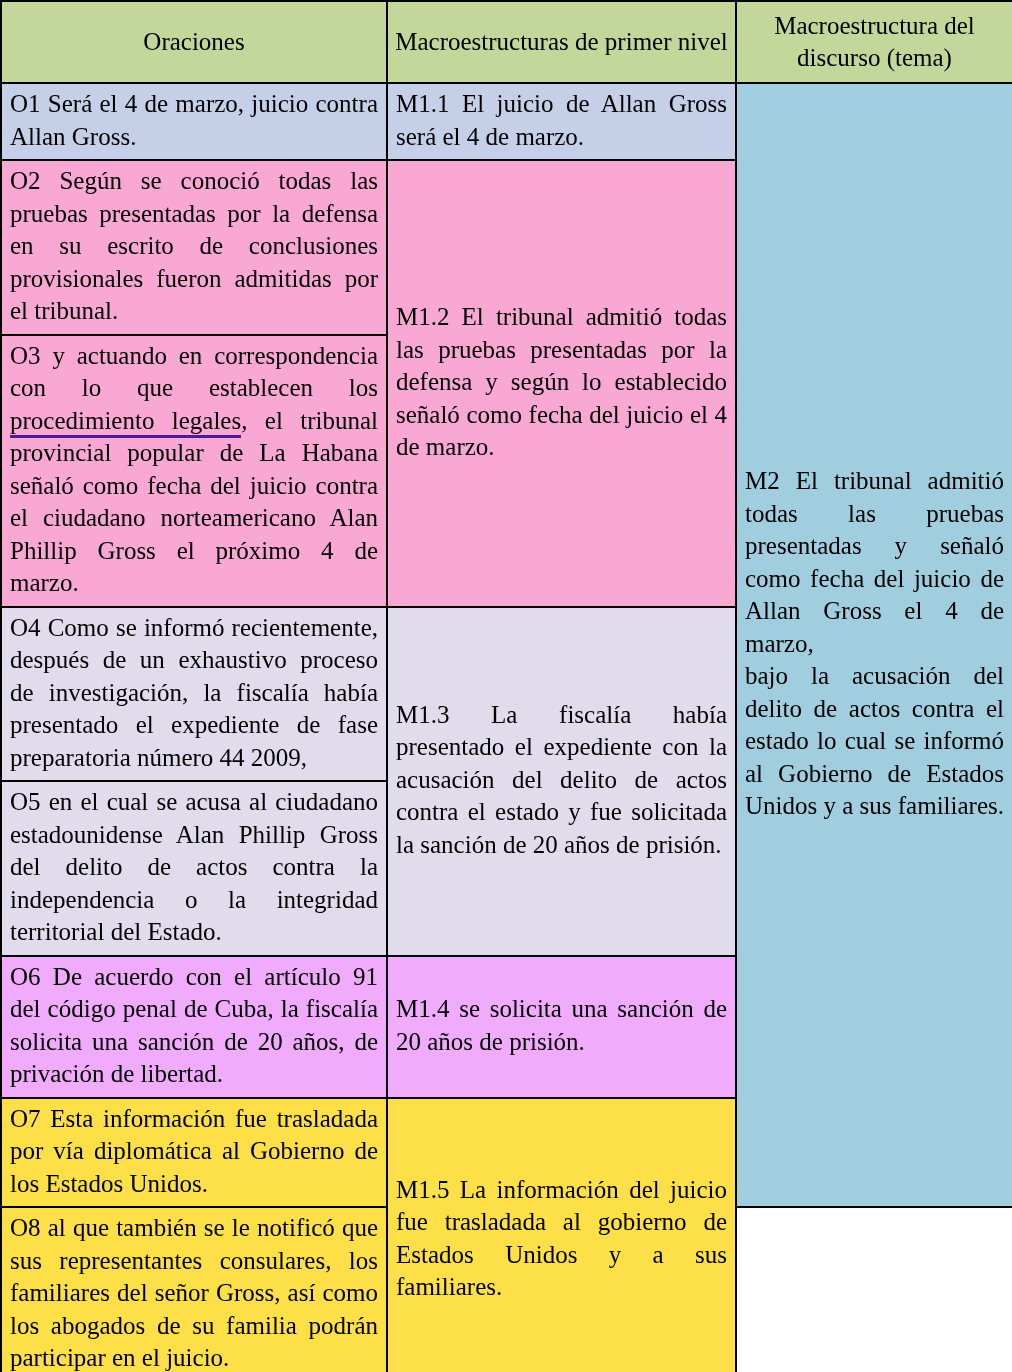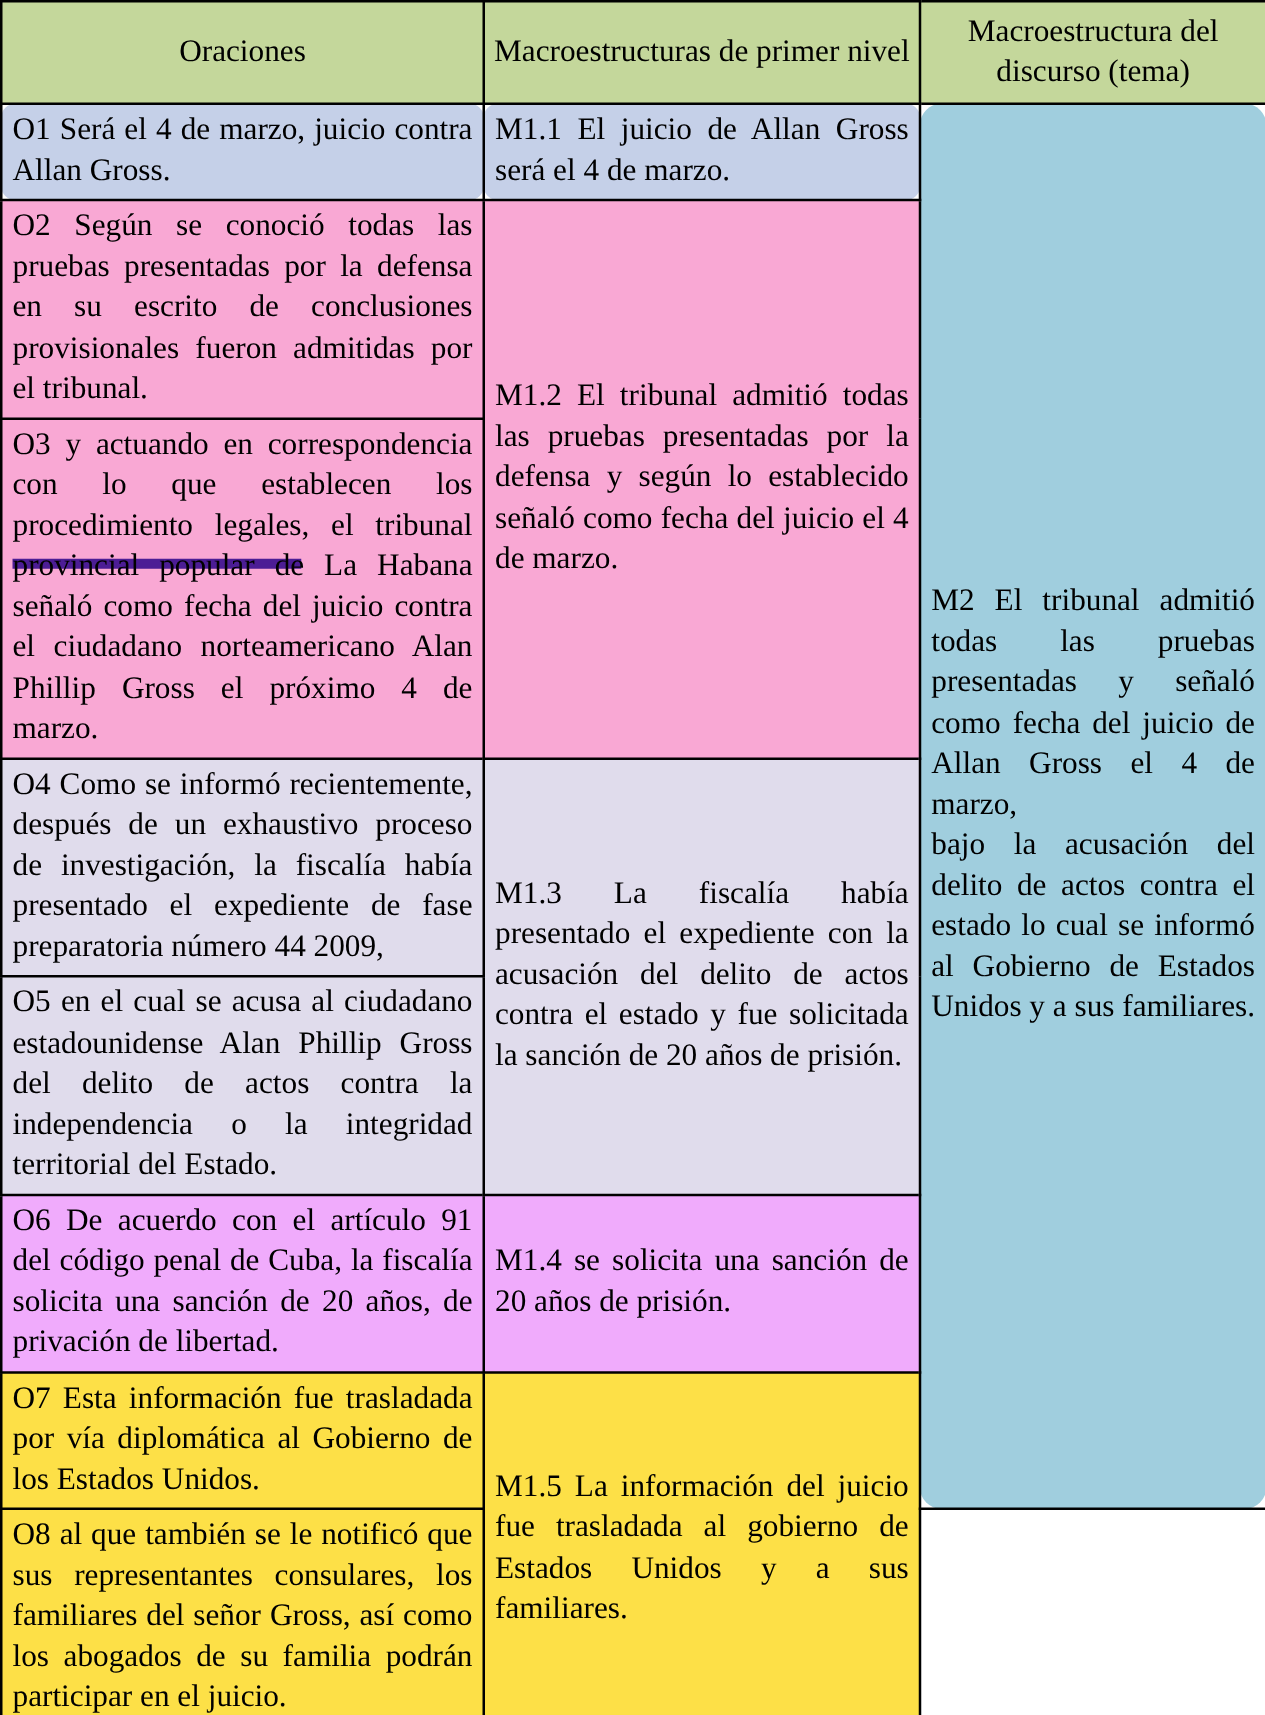--- a/index.html
+++ b/index.html
@@ -37,31 +37,31 @@
     hyphens: none;
   }
   #macro-table thead th {
     text-align: center;
     background: #c4d79b;
     font-size: 25px;
     line-height: 1.28;
     padding: 8px 6px;
   }
   
-  .bg-blue      { background: #c5d0e8; border-radius: 11px; }
+  .bg-blue      { background: #c5d0e8; }
   .bg-palegreen { background: #f9a8d4; }
   .bg-lavender  { background: #e0dcec; }
   .bg-orange    { background: #f0abfc; }
   .bg-peach     { background: #fde047; }
-  .bg-sky       { background: #a0cede; border-radius: 17px; }
+  .bg-sky       { background: #a0cede; }
 
   
   .grammar-mark {
-    border-bottom: 8px solid #4c1d95;
-    padding-bottom: 13px;
+    border-bottom: 3px solid #4c1d95;
+    padding-bottom: 1px;
   }
 </style>
 </head>
 <body>
 
 <table id="macro-table">
   <colgroup>
     <col class="c1">
       <col class="c2">
       <col class="c3">

